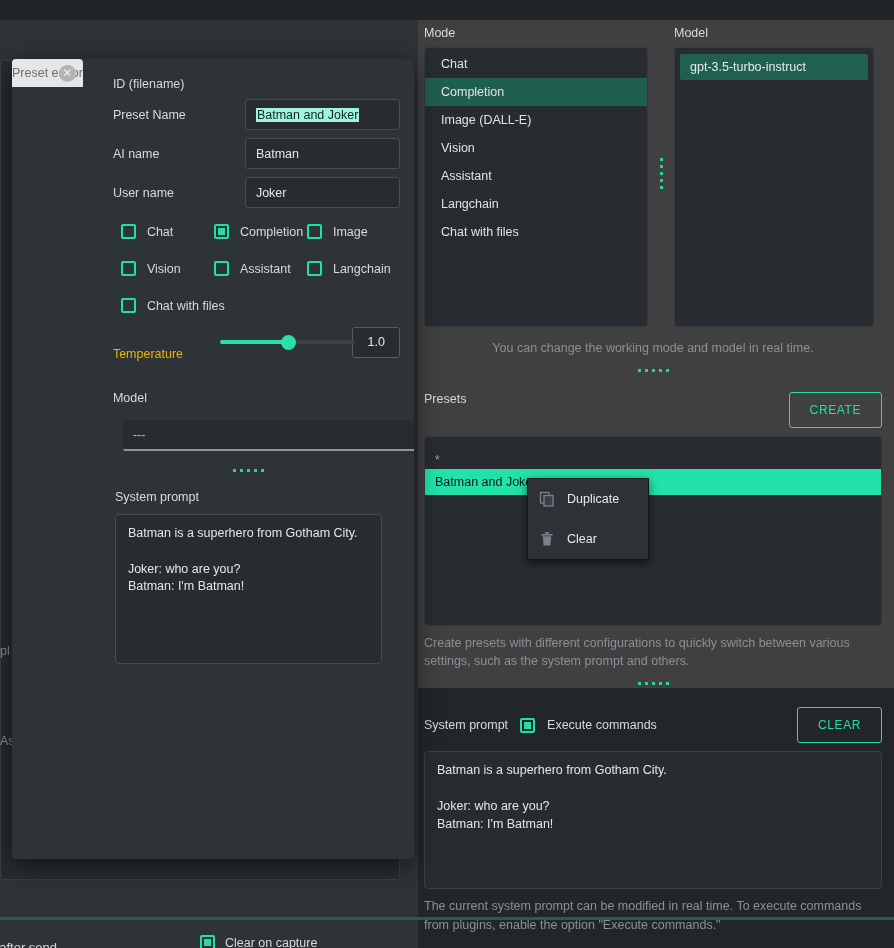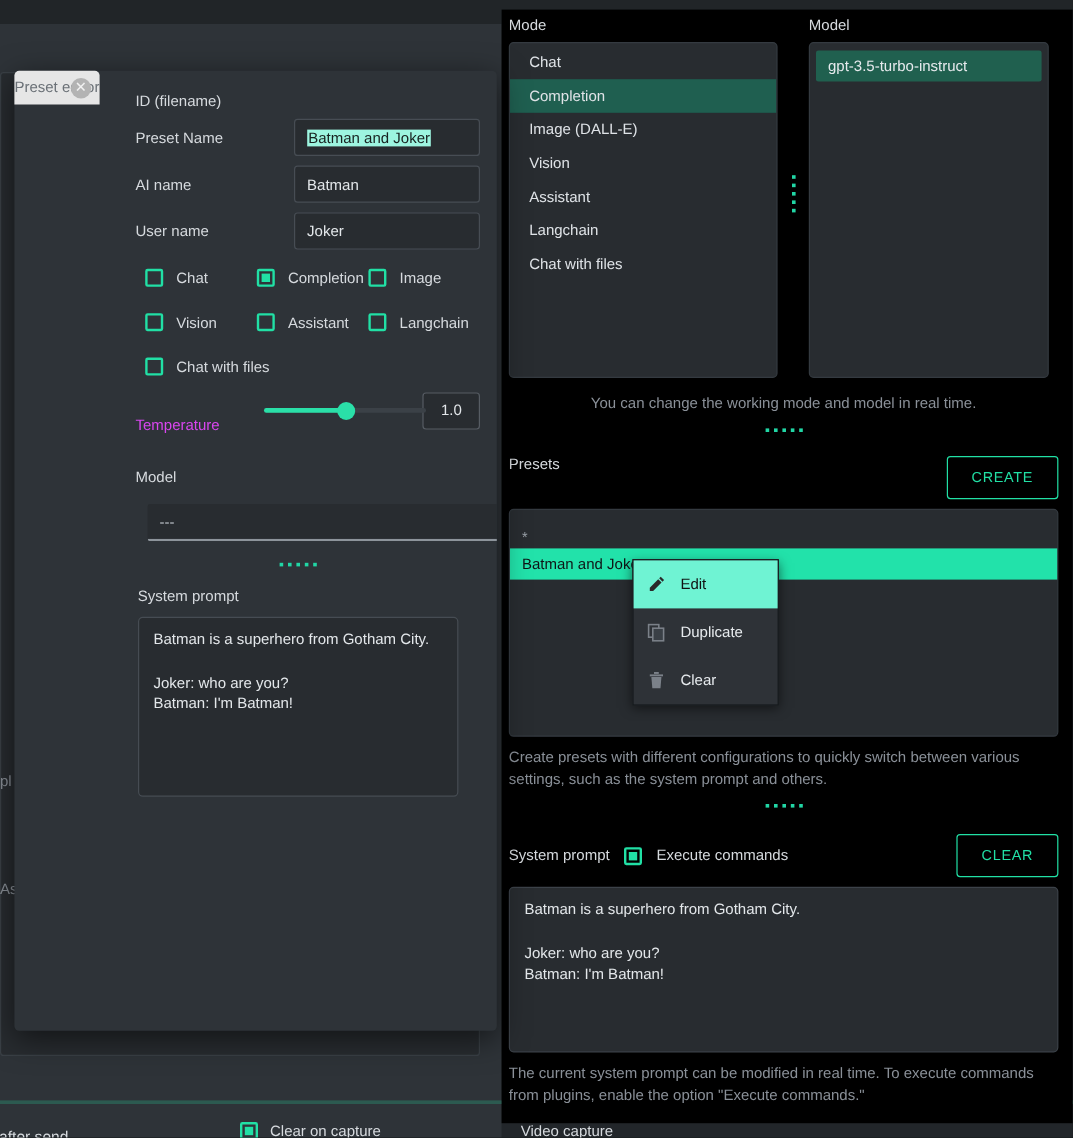--- a/index.html
+++ b/index.html
@@ -26,22 +26,22 @@
   .bg-divider { position:absolute; left:0; top:897px; width:1160px; height:3px; background:#2c5a50; }
   .bg-bottom-row {
     position:absolute; left:0; top:906px; width:418px; height:42px;
     display:flex; align-items:center;
   }
   .bg-bottom-label { color:#d6dade; font-size:13px; margin-left:-8px; }
   .bg-clear-capture { position:absolute; left:200px; top:915px; display:flex; align-items:center; gap:10px; }
 
   
   .right-col {
-    position:absolute; left:418px; top:8px; width:476px; height:928px;
-    background:#000000; padding: 6px 12px 0 6px;
+    position:absolute; left:418px; top:20px; width:476px; height:668px;
+    background:#404040; padding: 6px 12px 0 6px;
   }
   .section-label { color:#d6dade; font-size:12.5px; }
   .hint-text { color:#8a9098; font-size:12.5px; line-height:1.45; }
 
   .mode-model-row { display:flex; align-items:flex-start; }
   .col-mode { width:224px; }
   .col-model { width:200px; }
   .list-box {
     background:#282c30; border:1px solid #343a40; border-radius:4px;
     height:280px; margin-top:7px; overflow:hidden; padding-top:2px;
@@ -144,21 +144,21 @@
     flex:1; height:31px; background:#282c30; border:1px solid #474d54; border-radius:3px;
     color:#e3e7ea; font-size:12.5px; padding:0 10px; display:flex; align-items:center;
   }
   .sel-text { background:#9df5e0; color:#17211f; padding:0 1px; }
 
   .cbx-grid { margin-top:16px; padding-left:24px; }
   .cbx-grid .line { display:flex; margin-bottom:22px; }
   .cbx-grid .cell { width:122px; display:flex; align-items:center; gap:11px; }
 
   .temp-row { display:flex; align-items:center; margin-top:4px; }
-  .temp-label { width:148px; color:#d946ef; font-size:12.5px; padding-left:16px;margin-top:24px; }
+  .temp-label { width:148px; color:#eab308; font-size:12.5px; padding-left:16px;margin-top:24px; }
   .slider { position:relative; width:135px; height:18px; }
   .slider .track { position:absolute; top:7px; left:0; width:135px; height:4px; background:#3b4147; border-radius:2px; }
   .slider .fill { position:absolute; top:7px; left:0; width:68px; height:4px; background:#2ae0a8; border-radius:2px; }
   .slider .knob { position:absolute; top:2px; left:61px; width:15px; height:15px; border-radius:50%; background:#2ae0a8; }
   .temp-value {
     width:58px; height:31px; margin-left:22px; background:#282c30;
     border:1px solid #565c63; border-radius:3px; color:#e3e7ea; font-size:12.5px;
     display:flex; align-items:center; justify-content:center;
   }
 
@@ -249,28 +249,20 @@
     <div class="presets-head">
       <span class="section-label">Presets</span>
       <button class="btn-outline">CREATE</button>
     </div>
 
     <div class="presets-box">
       <div class="preset-item asterisk">*</div>
       <div class="preset-item selected">Batman and Joker</div>
 
       <div class="ctx-menu">
-        <div class="ctx-item active">
-          <span class="ctx-ico">
-            <svg viewBox="0 0 16 16" width="16" height="16">
-                <path d="M11.6 1.6l2.8 2.8-1.3 1.3-2.8-2.8zM9.5 3.7l2.8 2.8-7 7H2.5v-2.8z" fill="#2a2a2a"></path>
-              </svg>
-          </span>
-          <span>Edit</span>
-        </div>
         <div class="ctx-item">
           <span class="ctx-ico">
             <svg viewBox="0 0 16 16" width="16" height="16">
               <rect x="1.5" y="1.5" width="8.5" height="10.5" fill="none" stroke="#7b8189" stroke-width="1.3"></rect>
               <rect x="5" y="4.5" width="9" height="10.5" fill="#3a4046" stroke="#7b8189" stroke-width="1.3"></rect>
             </svg>
           </span>
           <span>Duplicate</span>
         </div>
         <div class="ctx-item">

